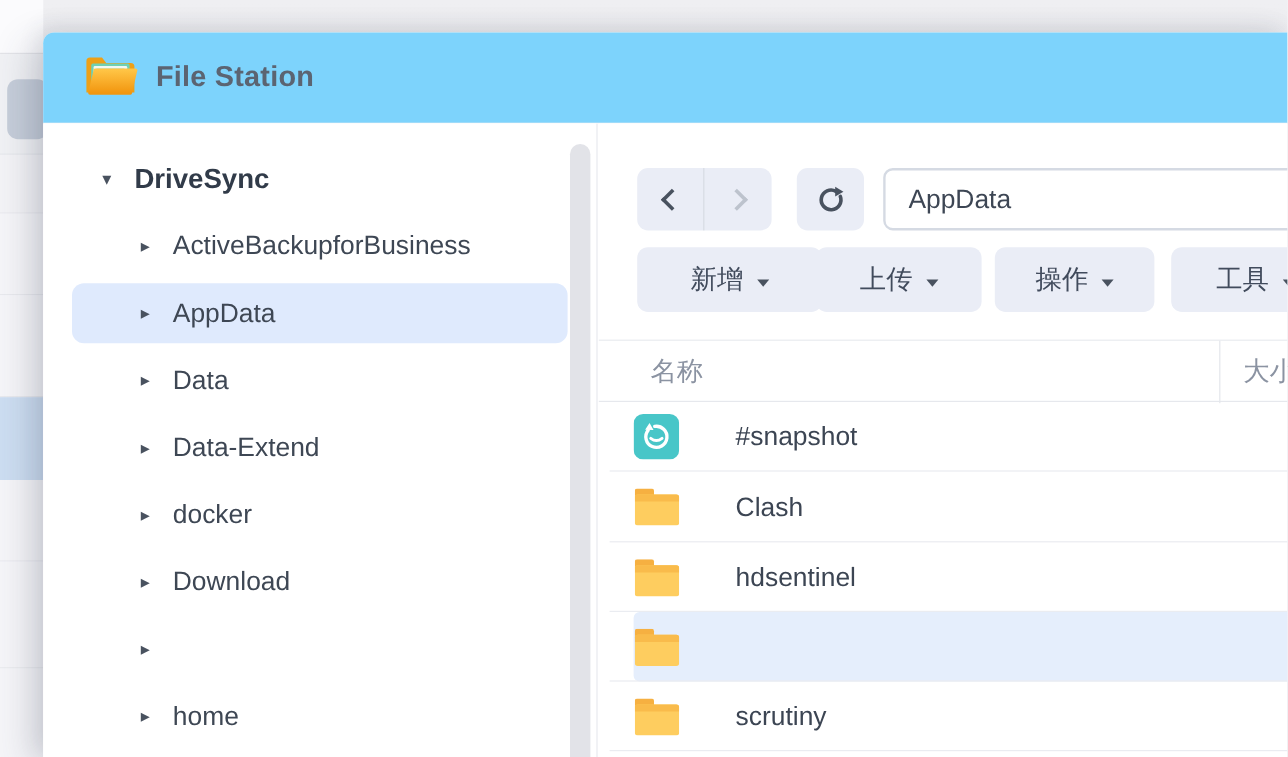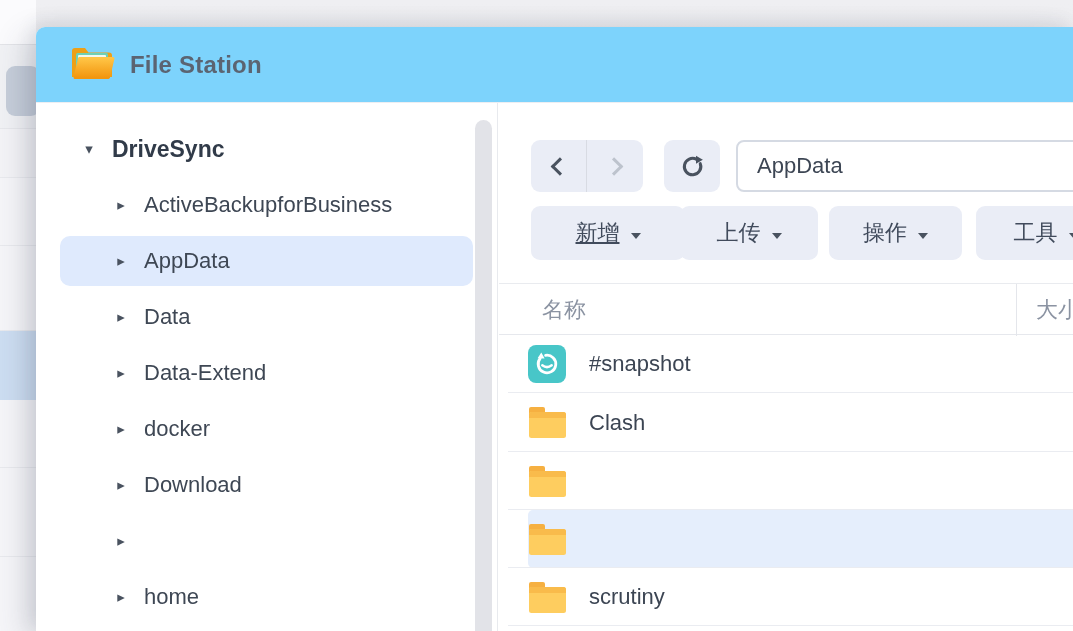--- a/index.html
+++ b/index.html
@@ -67,38 +67,38 @@
   .chev.right { transform:rotate(-135deg) translate(1px,-1px); border-color:#bdc3cd; }
   .refresh-btn { position:absolute; left:165px; top:37px; width:56px; height:52px; }
   .path-input { position:absolute; left:237px; top:37px; width:378px; height:52px;
     border:2px solid #d5dae3; border-radius:8px; padding:0 0 0 19px;
     font-family:inherit; font-size:22px; color:#3d4654; background:#fff; outline:none; }
 
   .toolbar-btn { position:absolute; top:103px; height:54px; font-size:22px; }
   .toolbar-btn .lbl { white-space:nowrap; }
   .tb-caret { width:0; height:0; border-left:5.5px solid transparent; border-right:5.5px solid transparent;
     border-top:6.5px solid #49525f; margin-left:11px; margin-top:5px; }
-  .tb-0 { left:32px;  width:154px;text-decoration:underline; }
+  .tb-0 { left:32px;  width:154px; }
   .tb-1 { left:181px; width:138px; }
   .tb-2 { left:330px; width:133px; }
   .tb-3 { left:477px; width:140px; }
 
   .list-header { position:absolute; left:0; right:0; top:180px; height:52px;
     border-top:1px solid #e9ebef; border-bottom:1px solid #e6e8ed; color:#8b93a2; font-size:22px; }
   .col-name { position:absolute; left:43px; top:0; height:52px; display:flex; align-items:center; cursor:pointer; }
   .col-divider { position:absolute; left:517px; top:0; width:1px; height:52px; background:#e4e6eb; }
   .col-size { position:absolute; left:537px; top:0; height:52px; display:flex; align-items:center; cursor:pointer; }
 
   .file-row { position:absolute; left:0; right:0; height:58px; cursor:pointer; }
   .file-row::after { content:""; position:absolute; left:9px; right:0; bottom:0; height:1px; background:#eaecf1; }
   .fr-0 { top:232px; } .fr-1 { top:290px; height:59px; } .fr-2 { top:349px; } .fr-3 { top:407px; } .fr-4 { top:465px; }
   .file-row.selected .row-bg { position:absolute; left:29px; right:0; top:0; bottom:0; background:#e5eefc; border-radius:5px 0 0 5px; }
   .row-inner { position:absolute; inset:0; display:flex; align-items:center; padding-left:29px; }
   .row-icon { width:38px; height:38px; flex:none; display:flex; align-items:center; justify-content:center; }
-  .row-label { padding-left:23px; font-size:22px; color:#3c4553; white-space:nowrap; }
+  .row-label { padding-left:23px; font-size:22px; color:#3c4553; white-space:nowrap;margin-left:24px; }
 </style>
 </head>
 <body>
 
 <div class="desktop">
 
   <div class="bg-window">
     <div class="bgw-top"></div>
     <div class="bgw-toolbar">
       <div class="bgw-button"></div>
@@ -246,20 +246,21 @@
 
         <div class="file-row fr-2">
           <div class="row-inner">
             <span class="row-icon">
               <svg width="37" height="31" viewBox="0 0 37 31">
                 <rect x="0" y="0" width="16" height="9" rx="2" fill="#f6b041"></rect>
                 <rect x="0" y="5" width="37" height="26" rx="2.5" fill="#fecd5f"></rect>
                 <path d="M0 7.5 a2.5 2.5 0 0 1 2.5-2.5 h32 a2.5 2.5 0 0 1 2.5 2.5 V11 H0 Z" fill="#f9bb4b"></path>
               </svg>
             </span>
+            <span class="row-label">hdsentinel</span>
           </div>
         </div>
 
         <div class="file-row fr-3 selected">
           <div class="row-bg"></div>
           <div class="row-inner">
             <span class="row-icon">
               <svg width="37" height="31" viewBox="0 0 37 31">
                 <rect x="0" y="0" width="16" height="9" rx="2" fill="#f6b041"></rect>
                 <rect x="0" y="5" width="37" height="26" rx="2.5" fill="#fecd5f"></rect>

